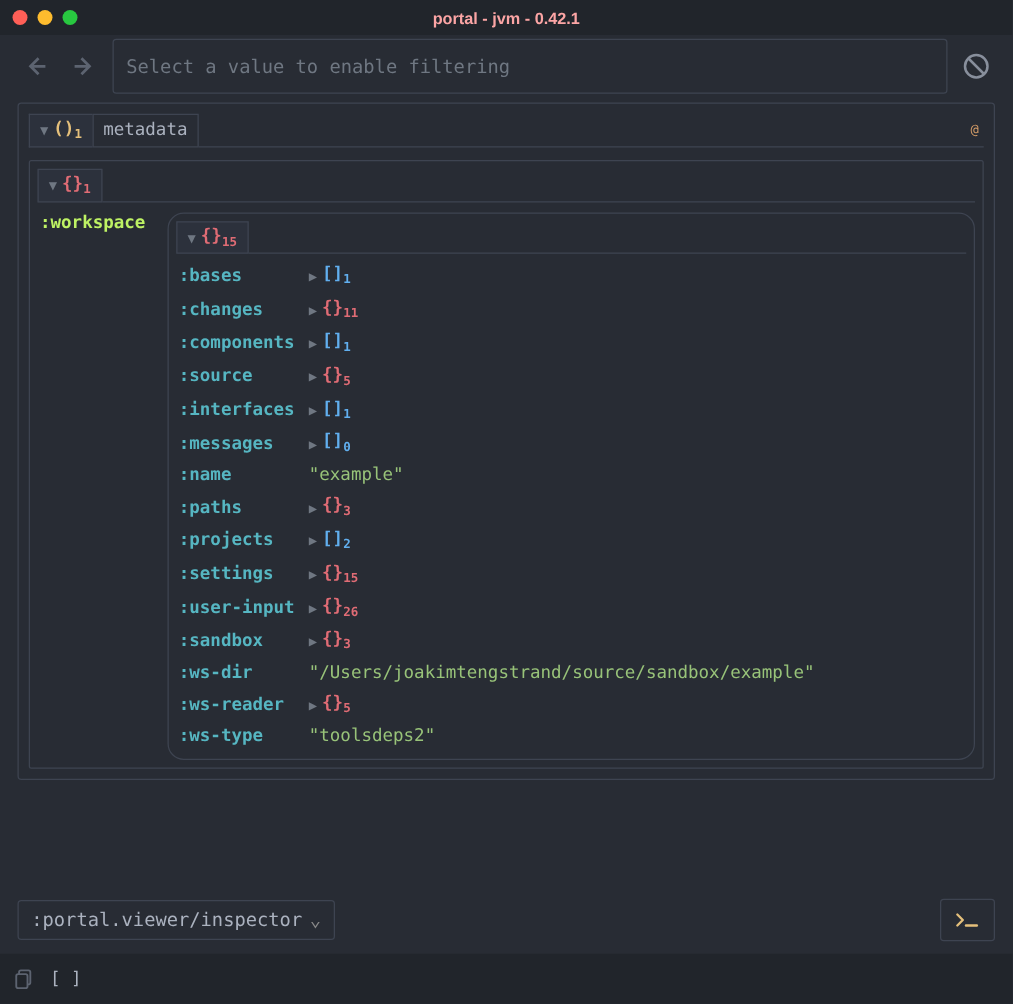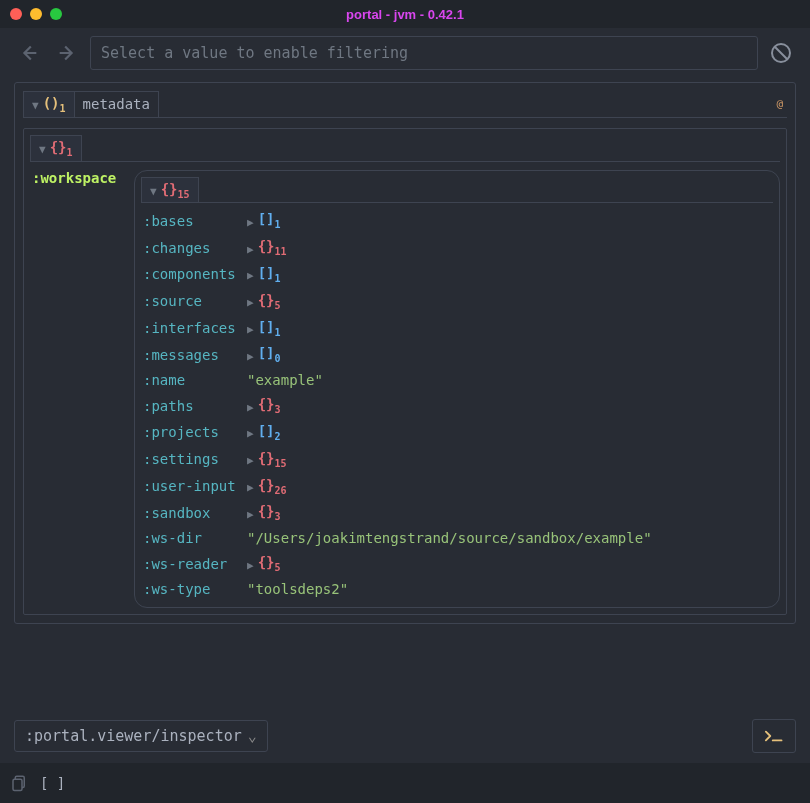--- a/index.html
+++ b/index.html
@@ -21,21 +21,21 @@
     padding: 0 10px;
   }
   .traffic-lights { display: flex; gap: 8px; align-items: center; }
   .traffic-lights .dot { width: 12px; height: 12px; border-radius: 50%; }
   .dot.red    { background: #ff5f57; }
   .dot.yellow { background: #febc2e; }
   .dot.green  { background: #28c840; }
   .title-text {
     position: absolute;
     left: 50%; transform: translateX(-50%);
-    color: #d946ef;
+    color: #fca5a5;
     font-size: 13px;
     font-weight: 600;
     font-family: -apple-system, BlinkMacSystemFont, "Segoe UI", sans-serif;
   }
 
   
   .nav-bar {
     height: 50px;
     display: flex;
     align-items: center;
@@ -45,21 +45,21 @@
   .nav-btn {
     width: 30px; height: 34px;
     display: flex; align-items: center; justify-content: center;
     color: #5c6370;
     cursor: pointer;
     border-radius: 4px;
   }
   .nav-btn svg { width: 22px; height: 22px; stroke: currentColor; fill: none; stroke-width: 2.4; }
   .search-input {
     flex: 1;
-    height: 34px;
+    height: 44px;
     background: transparent;
     border: 1px solid #3e4451;
     border-radius: 3px;
     padding: 12px 10px;
     color: #abb2bf;
     font-family: inherit;
     font-size: 15px;
   }
   .search-input::placeholder { color: #6f7782; }
   .stop-btn { color: #888f9c; }
@@ -149,21 +149,21 @@
 
   .entry-row {
     display: flex;
     align-items: center;
     padding: 4px 2px;
     gap: 4px;
   }
   .entry-key {
     color: #56b6c2;
     min-width: 100px;
-    font-weight: 400;
+    font-weight: 700;
   }
   .entry-val { color: #abb2bf; display: flex; align-items: center; }
   .strval { color: #98c379; }
 
   
   .select-bar {
     position: absolute;
     bottom: 44px; left: 0; right: 0;
     height: 46px;
     display: flex; align-items: center;

